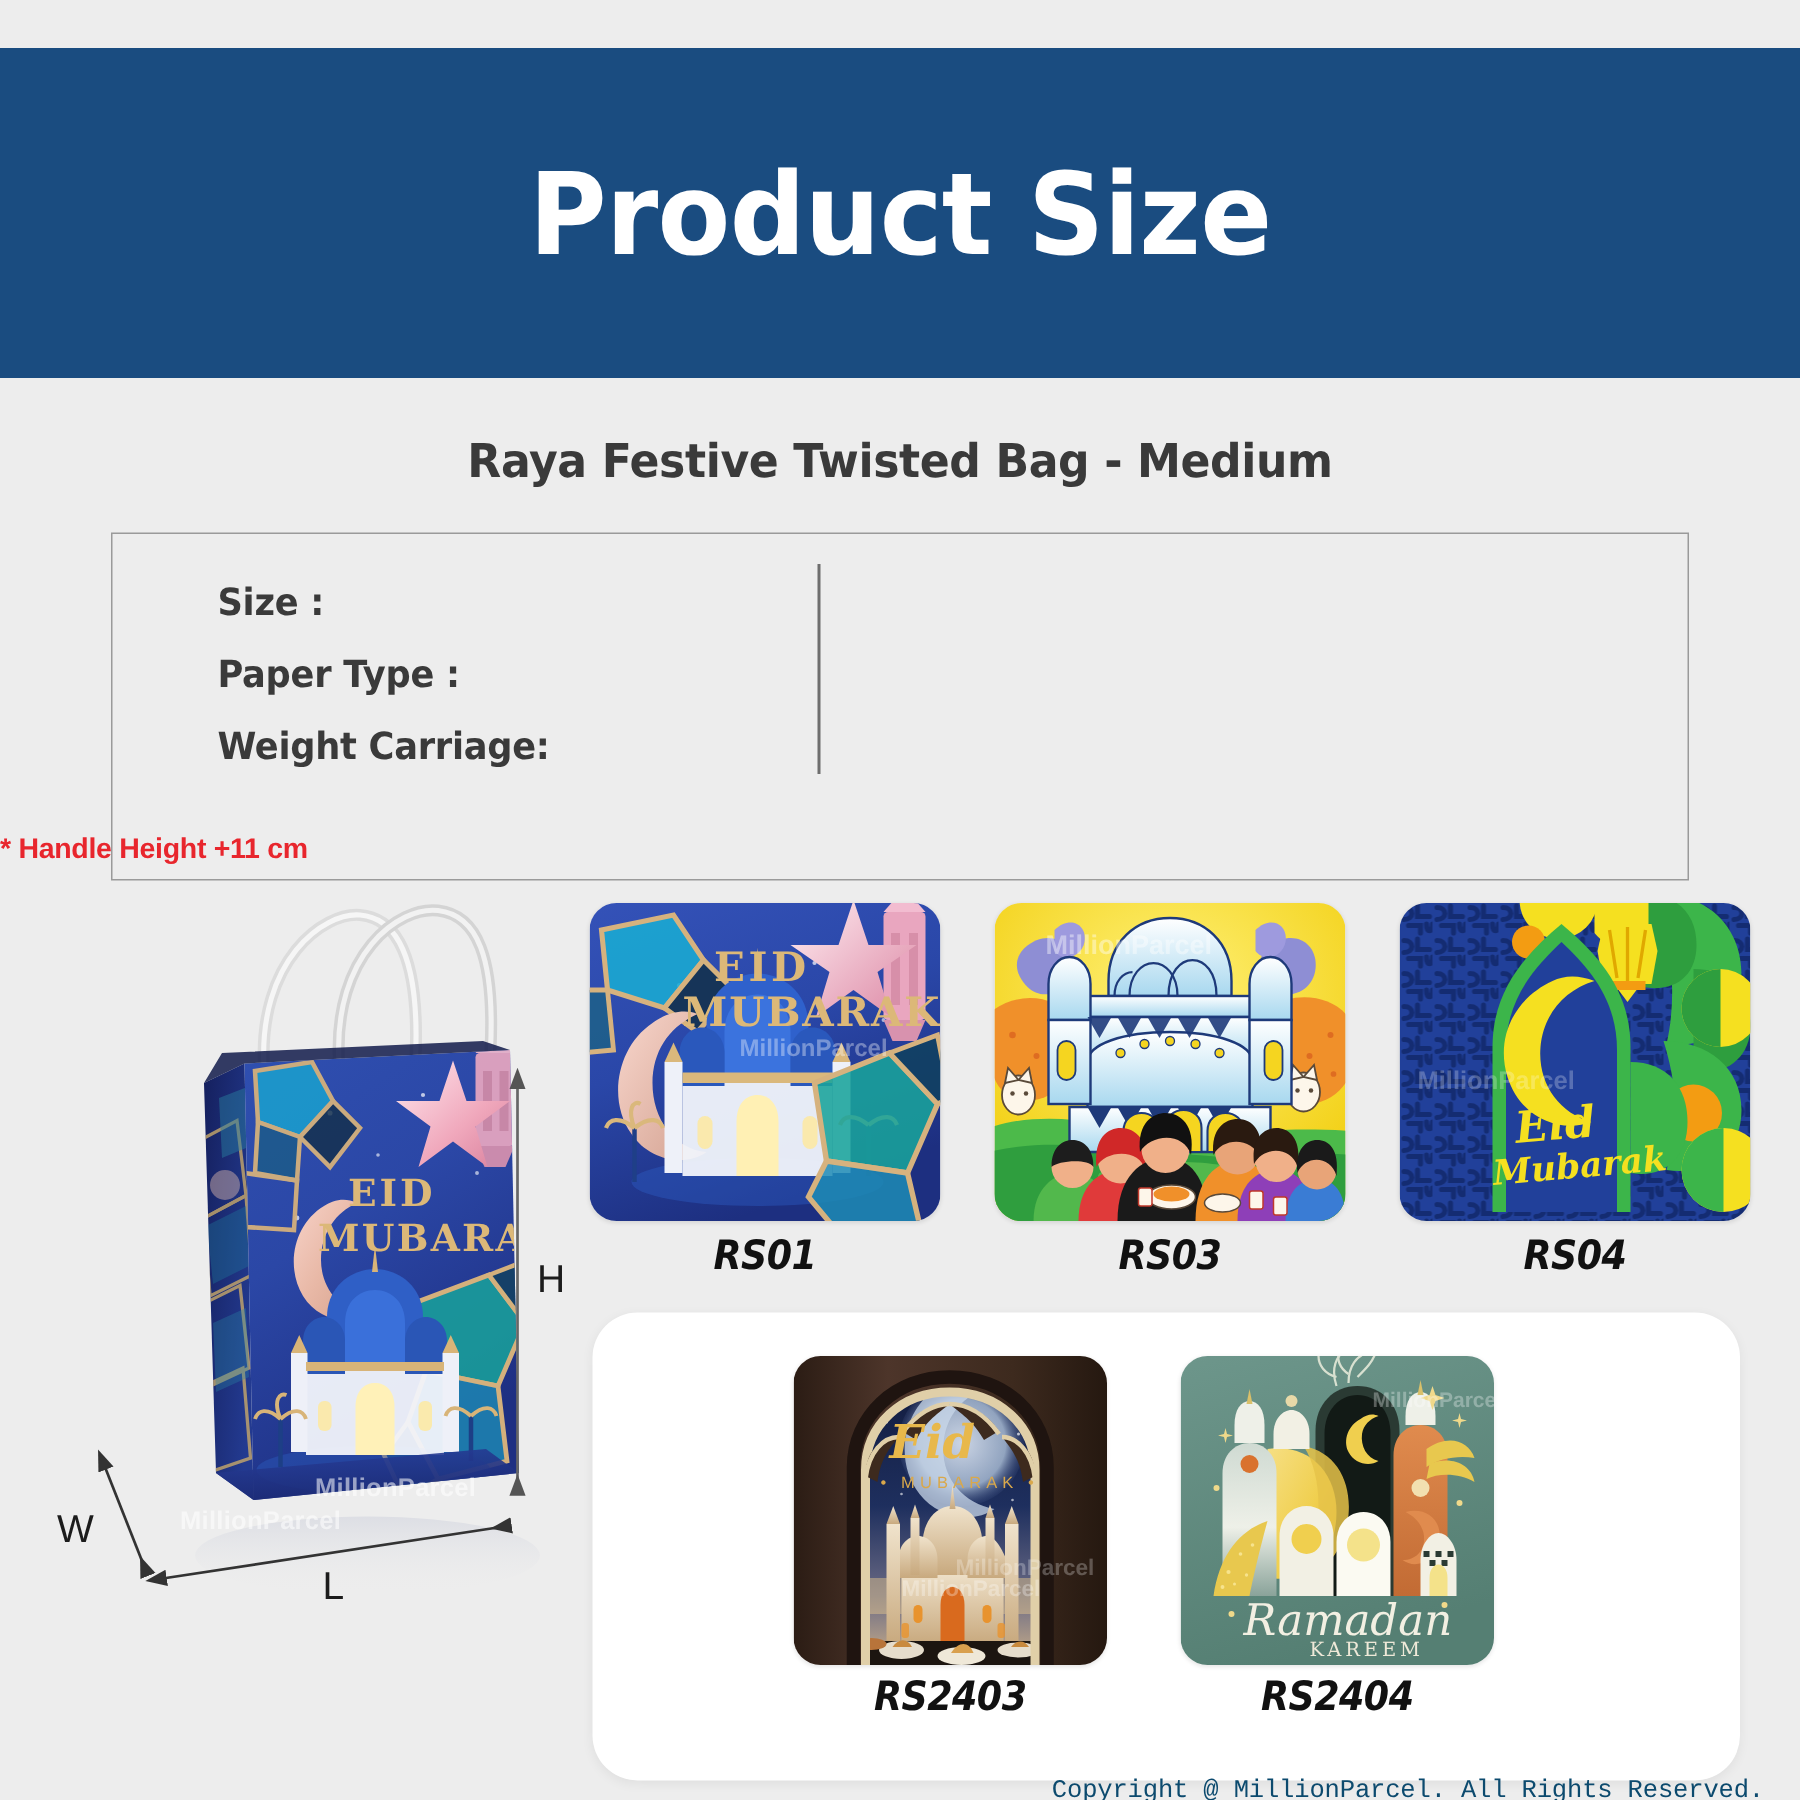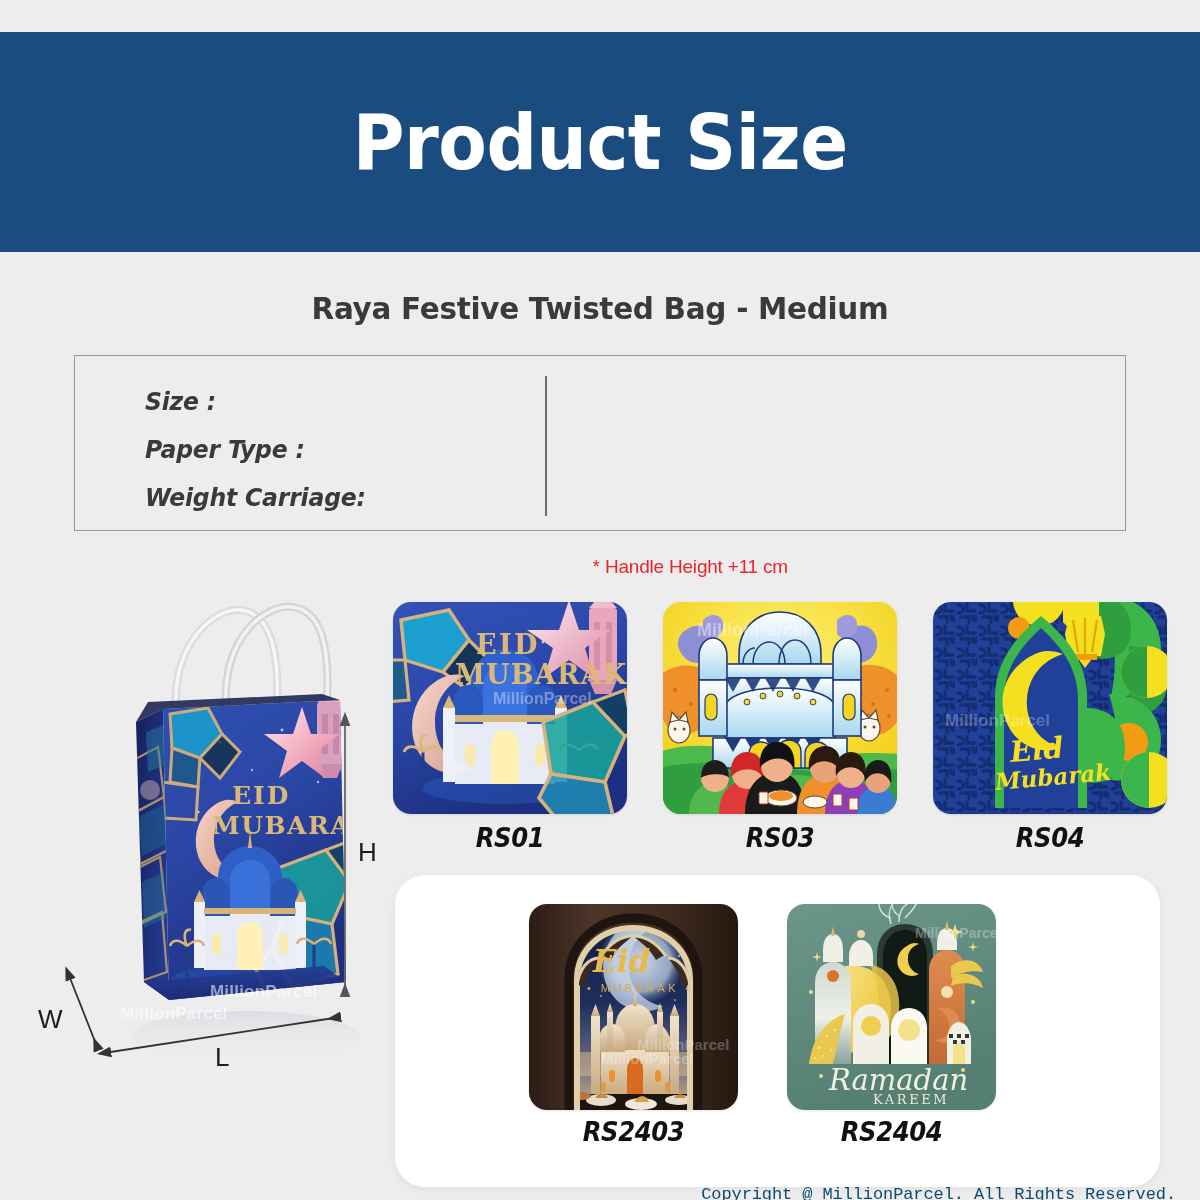--- a/index.html
+++ b/index.html
@@ -32,24 +32,23 @@
     text-align: center;
     font-size: 31px; font-weight: 700; color: #3a3a3a;
     font-family: "DejaVu Sans", sans-serif;
     transform: scaleX(0.95);
     letter-spacing: -0.3px;
   }
 
   
   .spec-box {
     position: absolute; left: 74px; top: 323px;
-    width: 1052px; height: 176px;
+    width: 1052px; height: 232px;
     border: 1.5px solid #9a9a9a;
     background: #ededed;
-    font-style: italic;
   }
   .spec-inner { position: absolute; left: 70px; top: 22px; display: flex; }
   .spec-labels { width: 400px; }
   .spec-divider {
     position: absolute; left: 470px; top: 20px;
     width: 1.5px; height: 140px; background: #6e6e6e;
   }
   .spec-values { position: absolute; left: 522px; top: 22px; }
   .spec-row-label {
     font-size: 25px; font-weight: 700; color: #3a3a3a;
@@ -60,22 +59,22 @@
   }
   .spec-row-value {
     font-size: 25px; font-weight: 400; color: #3a3a3a;
     font-family: "Liberation Sans", sans-serif;
     line-height: 48px; height: 48px;
     transform: scaleX(0.97); transform-origin: left center;
     letter-spacing: -0.2px;
   }
   .handle-note {
     position: absolute; left: 0; top: 524px; width: 988px;
-    text-align: right; padding-right: 200px;
-    color: #e8262d; font-size: 19px; font-weight: 400;
+    text-align: left; padding-right: 200px;
+    color: #e8262d; font-size: 19px; font-weight: 700;
     font-family: "Liberation Sans", sans-serif;
     letter-spacing: -0.2px;
   }
 
   
   .bag-area { position: absolute; left: 30px; top: 550px; width: 370px; height: 520px; }
   .bag-svg { position: absolute; left: 0; top: 0; }
 
   .dim-label {
     position: absolute;

